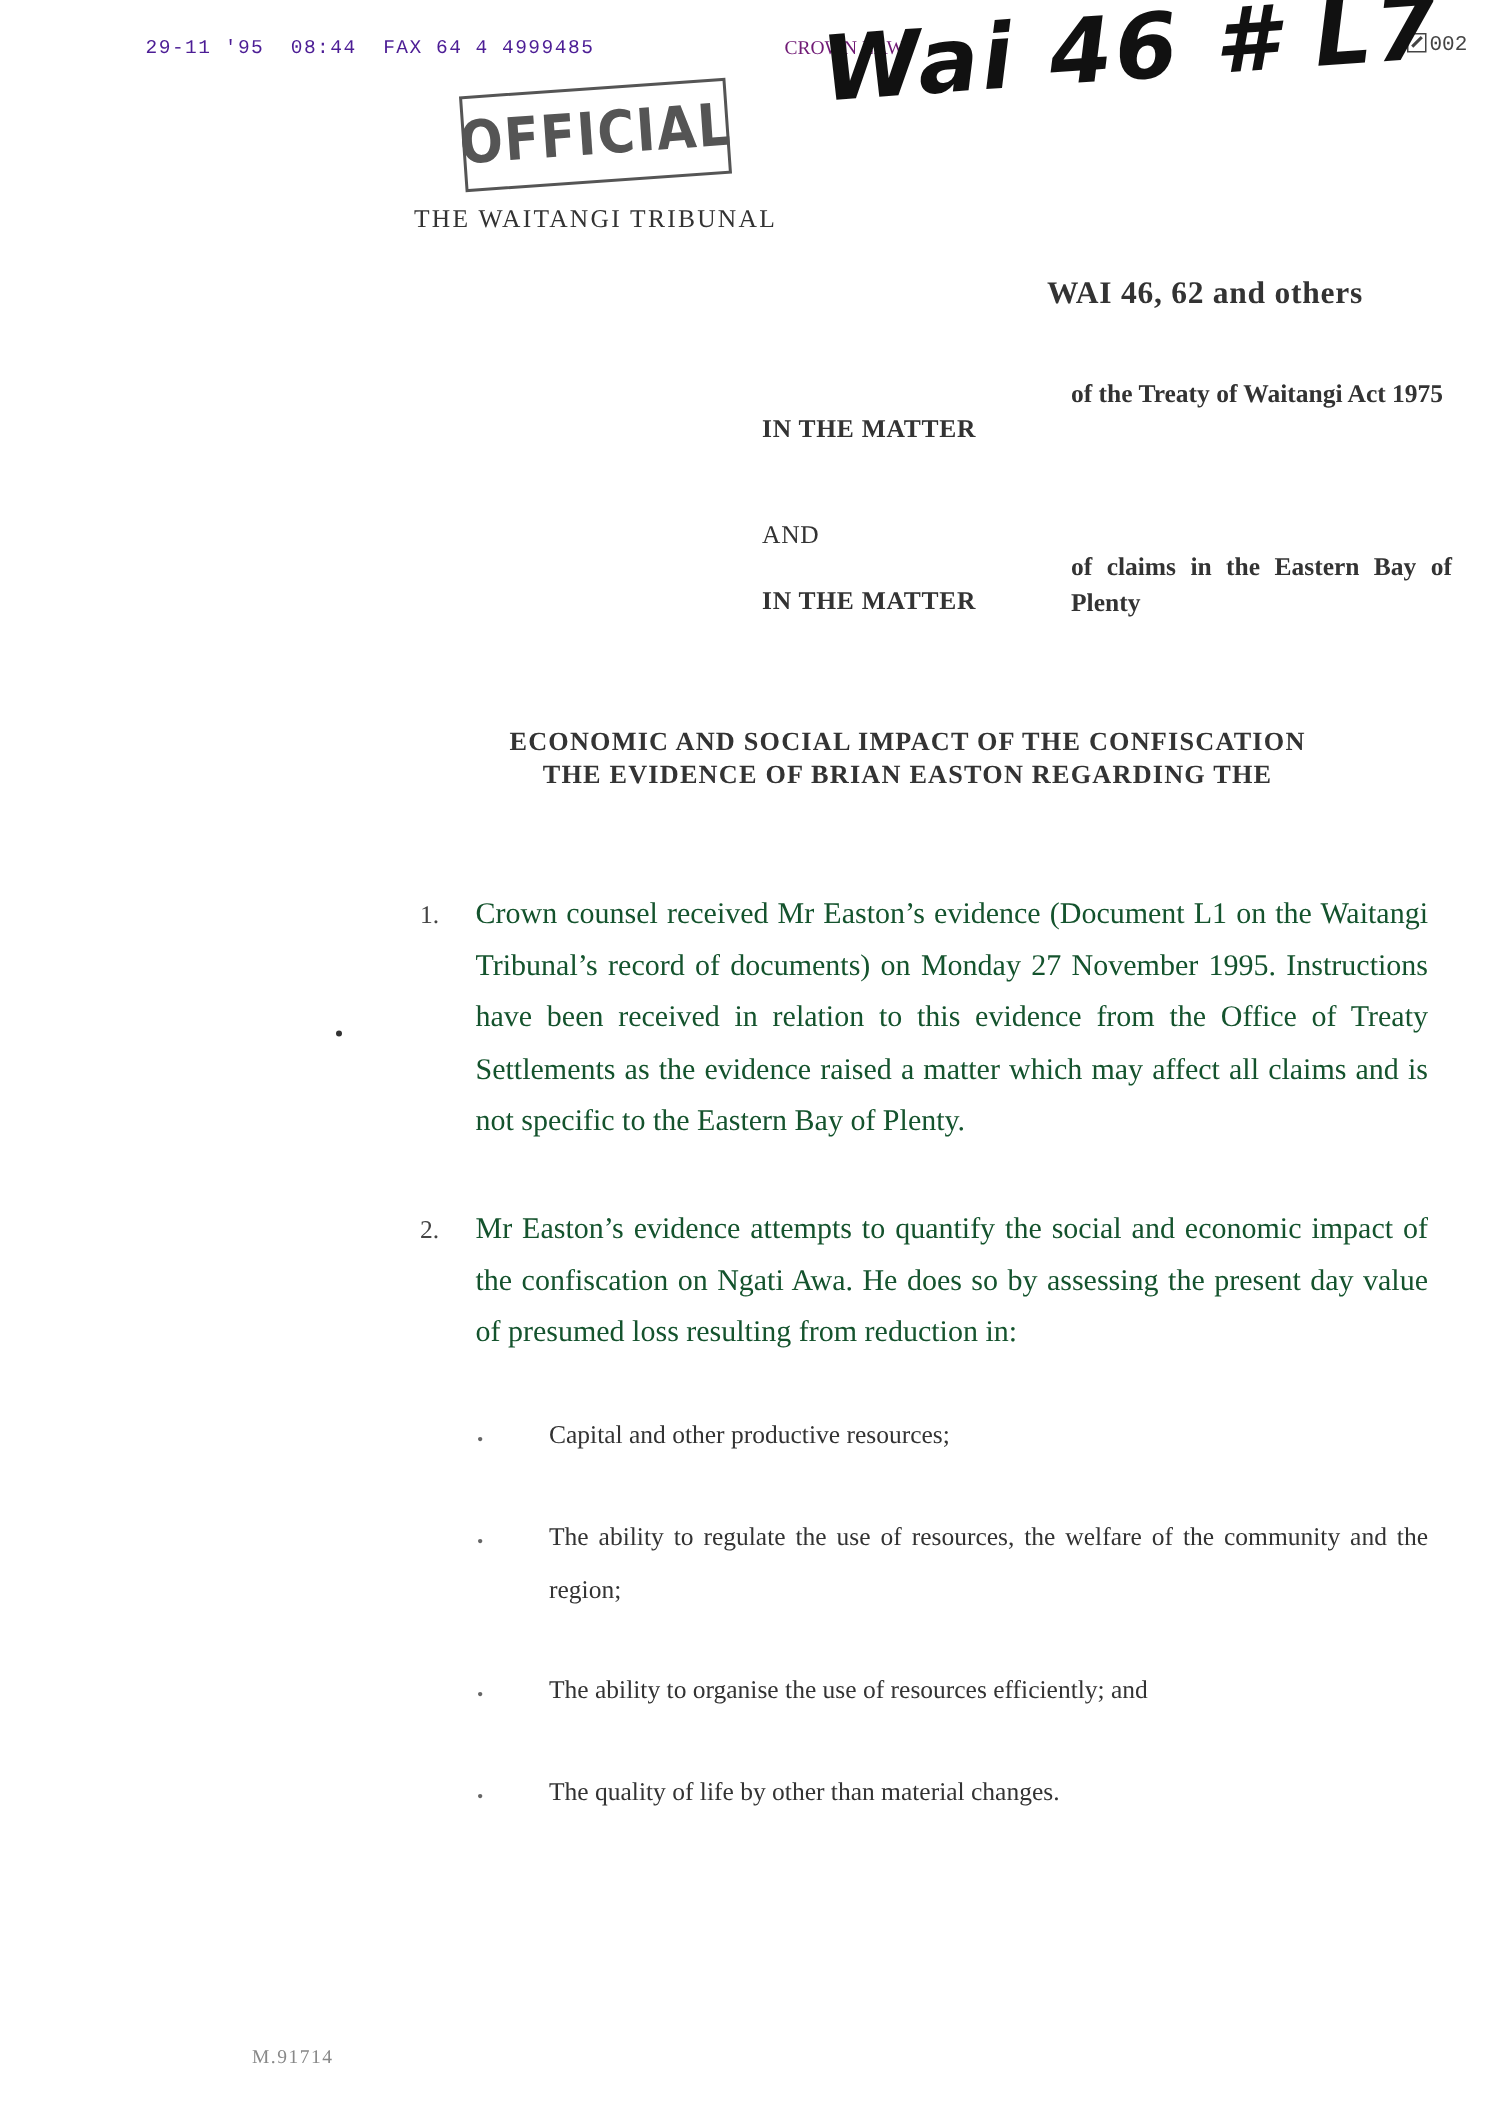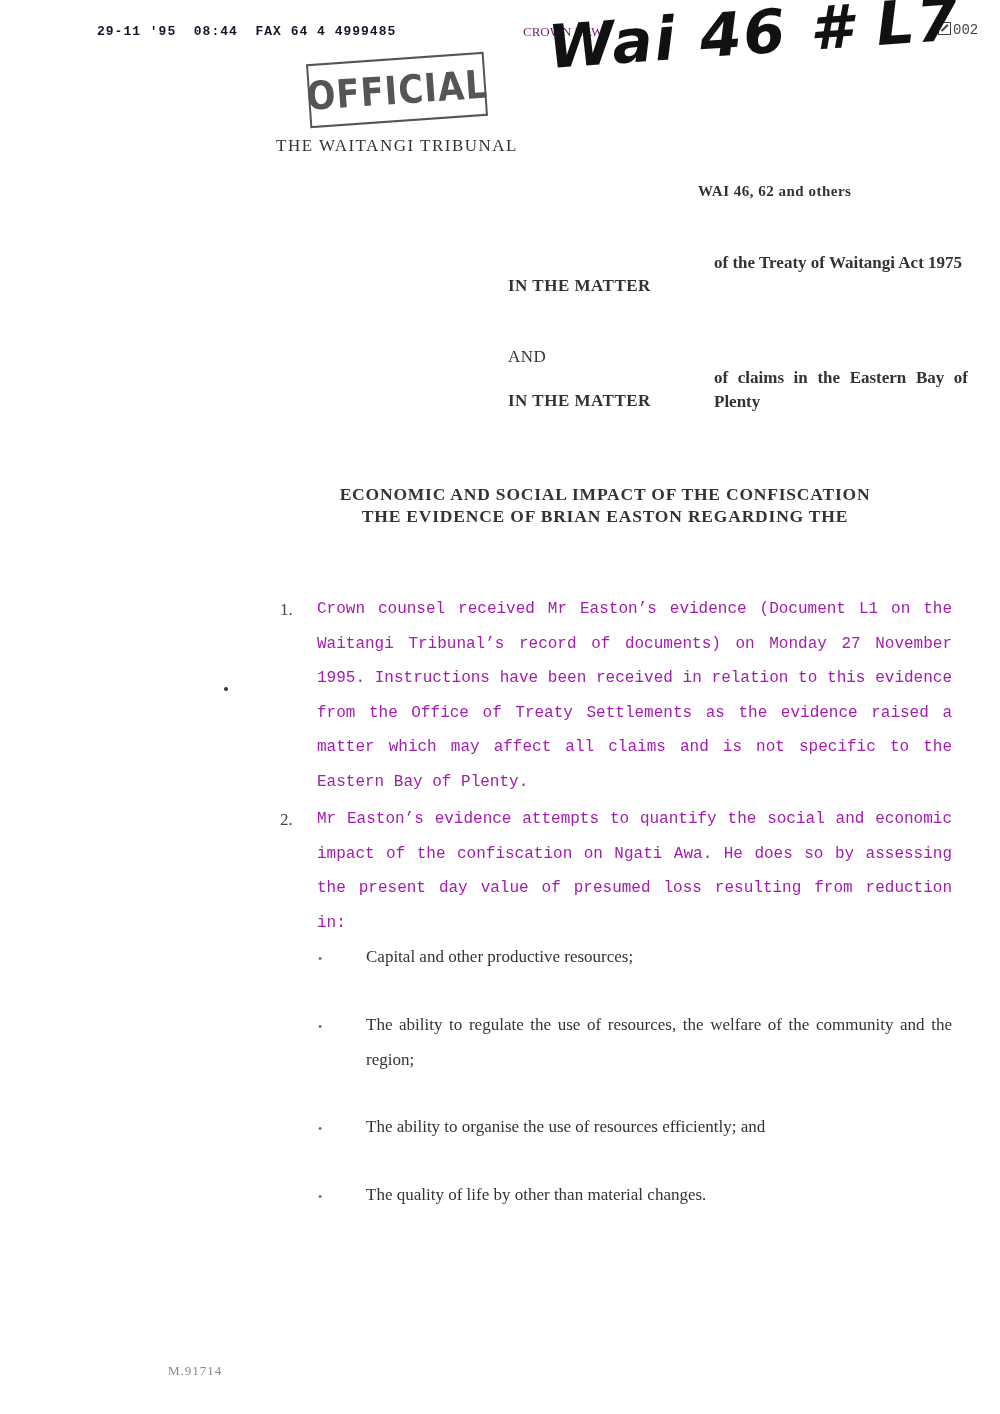--- a/index.html
+++ b/index.html
@@ -3,21 +3,21 @@
 <meta charset="utf-8">
 <style>
   html, body { margin: 0; padding: 0; background: #ffffff; }
   body {
     width: 1000px; height: 1414px; position: relative; overflow: hidden;
     font-family: "Liberation Serif", "DejaVu Serif", serif; color: #2a2a2a;
   }
   .abs { position: absolute; }
   .fax-header {
     left: 97px; top: 24px; font-family: "Liberation Mono", "DejaVu Sans Mono", monospace;
-    font-size: 13px; letter-spacing: 1px; color: #0f172a; white-space: pre; font-weight: bold;
+    font-size: 13px; letter-spacing: 1px; color: #4c1d95; white-space: pre;
   }
   .fax-crown { left: 523px; top: 24px; font-size: 13px; color: #701a75; font-family: "Liberation Serif", serif; }
   .fax-page { left: 938px; top: 22px; font-size: 14px; color: #444; font-family: "Liberation Mono", monospace; display:flex; gap:2px;}
   .fax-page .pg-icon { width: 11px; height: 11px; border: 1.5px solid #444; position: relative; display:inline-block;}
   .fax-page .pg-icon:after { content:""; position:absolute; left:1px; top:4px; width:9px; height:1.5px; background:#444; transform: rotate(-45deg);}
   .stamp {
     left: 308px; top: 58px; width: 174px; height: 60px; border: 2.5px solid #555;
     transform: rotate(-4deg); display:flex; align-items:center; justify-content:center;
   }
   .stamp span {
@@ -25,28 +25,28 @@
     color: #555; letter-spacing: 1px; transform: scaleY(1.15);
   }
   .handwriting {
     left: 548px; top: 12px; font-family: "DejaVu Sans", sans-serif; font-weight: bold;
     font-size: 60px; color: #111; font-style: italic; transform: rotate(-4deg); letter-spacing: 2px;
     transform-origin: left center;
   }
   .tribunal {
     left: 276px; top: 136px; font-size: 17px; letter-spacing: 1.5px; color: #333;
   }
-  .wai-num { left: 698px; top: 183px; font-size: 15px; font-weight: bold; color: #333; letter-spacing: .5px; }
+  .wai-num { left: 698px; top: 183px; font-size: 21px; font-weight: bold; color: #333; letter-spacing: .5px; }
   .matter-label { left: 508px; font-size: 17px; color: #333; letter-spacing: .5px; font-weight: bold; margin-top: 23px; }
   .matter-text { left: 698px; width: 254px; font-size: 17px; line-height: 24px; color:#333; font-weight:bold; text-align: justify; text-align-last: left; margin-left: 16px; }
   .title-block {
     left: 300px; top: 483px; width: 610px; text-align: center;
     font-size: 17.5px; line-height: 22px; letter-spacing: .8px; color: #333; font-weight: bold;
   }
-  .para { left: 317px; width: 635px; font-size: 16px; line-height: 34.5px; text-align: justify; color:#a21caf;font-family:Liberation Mono, monospace; }
+  .para { left: 317px; width: 635px; font-size: 20px; line-height: 34.5px; text-align: justify; color:#14532d; }
   .para-num { left: 280px; font-size: 17px; color: #444; }
   .bullet-dot { left: 318px; font-size: 12px; color: #666; }
   .bullet-text { left: 366px; width: 586px; font-size: 17px; line-height: 35px; text-align: justify; color: #333; }
   .footer-ref { left: 168px; top: 1342px; font-size: 13px; color: #888; letter-spacing: 1px; margin-top: 21px; }
   .speck { width: 4px; height: 4px; background: #333; border-radius: 50%; }
 </style>
 </head>
 <body>
 
 <div class="abs fax-header">29-11 '95  08:44  FAX 64 4 4999485</div>

